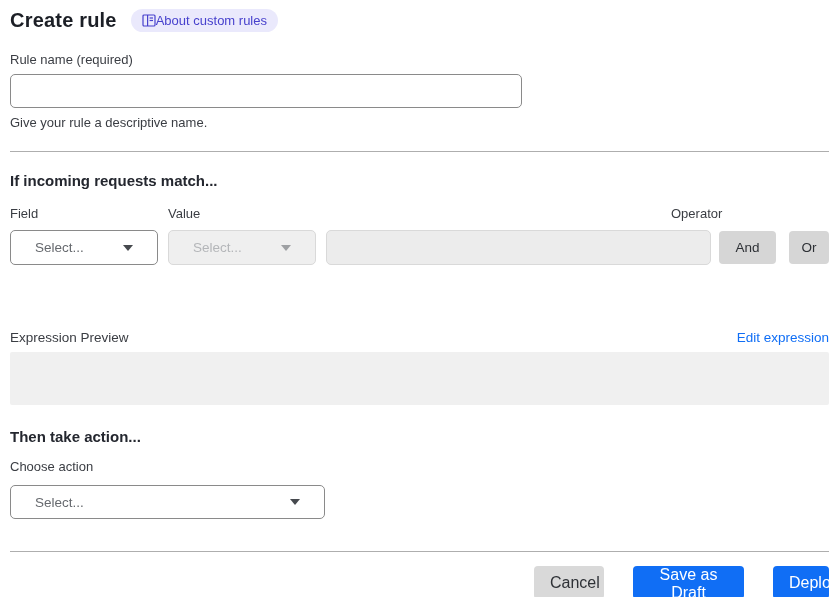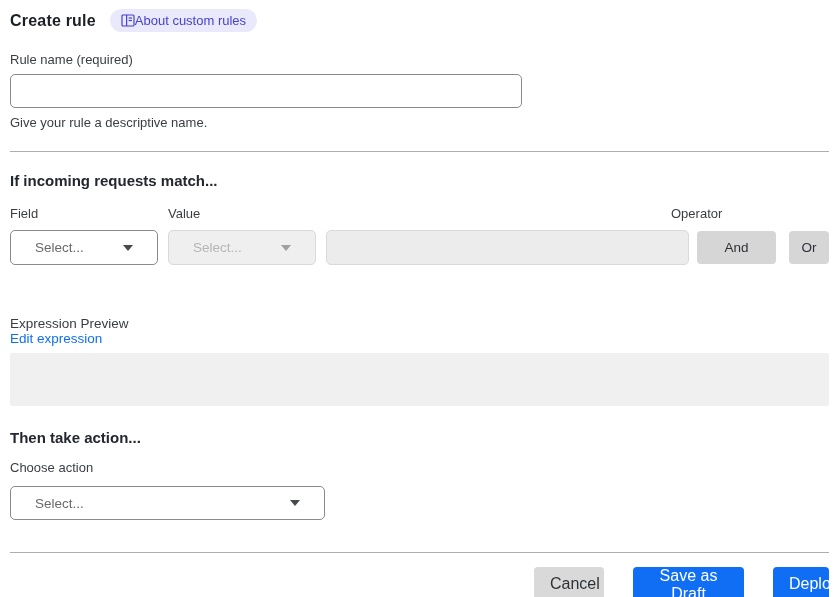--- a/index.html
+++ b/index.html
@@ -6,21 +6,21 @@
   html,body { background:#ffffff; }
   body {
     width:839px; height:597px;
     font-family:"Liberation Sans","DejaVu Sans",sans-serif;
     color:#35383e;
     padding:9px 10px 0 10px;
     overflow:hidden;
   }
   
   .header-row { display:flex; align-items:center; gap:14px; margin-bottom:20px; }
-  .page-title { font-size:16px; font-weight:700; color:#1c1f26; letter-spacing:.2px; }
+  .page-title { font-size:20px; font-weight:700; color:#1c1f26; letter-spacing:.2px; }
   .about-badge {
     display:inline-flex; align-items:center; gap:0;
     background:#eae9fc; color:#4741cd;
     font-size:13px; padding:4px 11px; border-radius:12px;
     cursor:pointer;
   }
   .about-badge svg { display:block; }
   
   .field-label { font-size:13px; color:#3a3d43; line-height:16px; }
   .helper-text { font-size:13px; color:#3a3d43; line-height:16px; }
@@ -61,24 +61,24 @@
   .operator-select { width:148px; margin-right:10px; }
   .value-input {
     flex:1; height:35px; border:1px solid #d9d9d9; border-radius:5px;
     background:#ececec; font-family:inherit; font-size:13.5px; color:#8a8a8a;
     padding:0 10px; outline:none;
   }
   .andor-btn {
     height:33px; border:none; border-radius:4px; background:#d6d6d6;
     color:#2e3136; font-family:inherit; font-size:13.5px; cursor:pointer;
   }
-  .and-btn { width:79px; margin-left:8px; }
+  .and-btn { width:57px; margin-left:8px; }
   .or-btn { width:40px; margin-left:13px; }
   
-  .expr-header { display:flex; justify-content:space-between; align-items:baseline; margin-top:51px;flex-direction:column; }
+  .expr-header { display:flex; justify-content:space-between; align-items:baseline; margin-top:65px; }
   .expr-label { font-size:13.5px; color:#3a3d43; }
   .edit-expression-link { font-size:13.5px; color:#106ef5; text-decoration:none; cursor:pointer; }
   .expr-box { margin-top:7px; height:53px; background:#f0f0f0; border-radius:2px;
     font-size:13px; color:#555; padding:8px 10px; }
   
   .action-heading { margin-top:22px; }
   .choose-action-label { margin-top:13px; }
   .action-select { width:315px; height:34px; margin-top:10px; }
   
   .divider-2 { margin-top:32px; }

